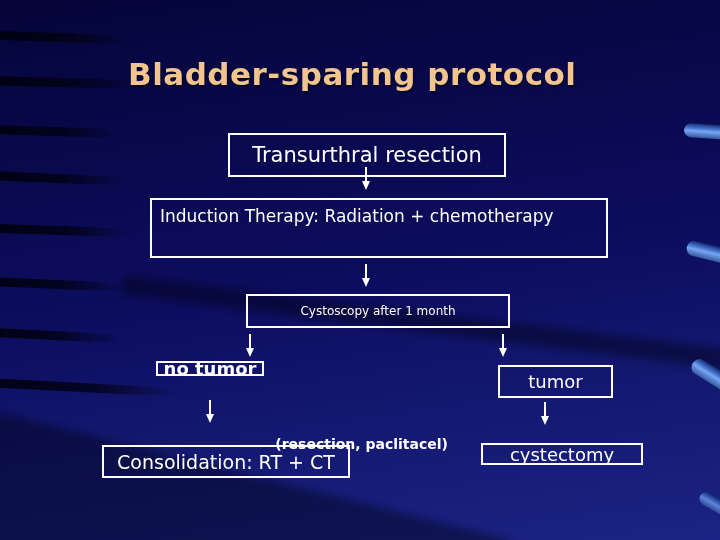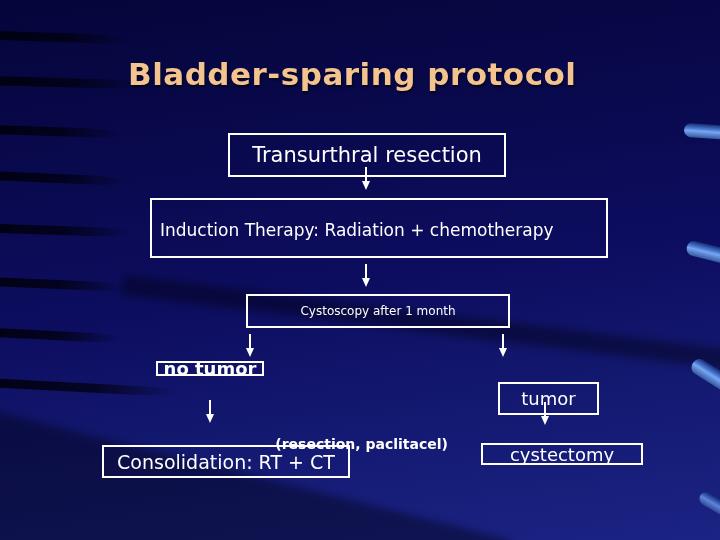--- a/index.html
+++ b/index.html
@@ -59,34 +59,34 @@
   <div class="ribbon" style="left:686px;top:247px;height:15px;transform:rotate(14deg);"></div>
   <div class="ribbon" style="left:688px;top:372px;height:16px;transform:rotate(32deg);"></div>
   <div class="ribbon" style="left:696px;top:505px;height:13px;transform:rotate(30deg);opacity:0.75;"></div>
 
   <div class="title">Bladder-sparing protocol</div>
 
   <div class="fbox" style="left:228px;top:133px;width:278px;height:44px;font-size:21px;">
     <span>Transurthral resection</span>
   </div>
 
-  <div class="fbox left-align" style="left:150px;top:198px;width:458px;height:60px;font-size:17px;align-items:flex-start;padding:20px 8px;">
+  <div class="fbox left-align" style="left:150px;top:198px;width:458px;height:60px;font-size:17px;align-items:flex-start;padding:6px 8px;">
     <span>Induction Therapy: Radiation + chemotherapy</span>
     <span class="note" style="right:158px;top:236px;font-size:14px;font-weight:bold;">(resection, paclitacel)</span>
   </div>
 
   <div class="fbox" style="left:246px;top:294px;width:264px;height:34px;font-size:12px;">
     <span>Cystoscopy after 1 month</span>
   </div>
 
   <div class="fbox" style="left:156px;top:361px;width:108px;height:15px;font-size:18px;font-weight:bold;">
     <span>no tumor</span>
   </div>
 
-  <div class="fbox" style="left:498px;top:382px;width:101px;height:33px;font-size:18px;justify-content:center;">
+  <div class="fbox" style="left:498px;top:365px;width:115px;height:33px;font-size:18px;justify-content:center;">
     <span>tumor</span>
   </div>
 
   <div class="fbox" style="left:102px;top:445px;width:248px;height:33px;font-size:19px;">
     <span>Consolidation: RT + CT</span>
   </div>
 
   <div class="fbox" style="left:481px;top:443px;width:162px;height:22px;font-size:18px;">
     <span>cystectomy</span>
   </div>

